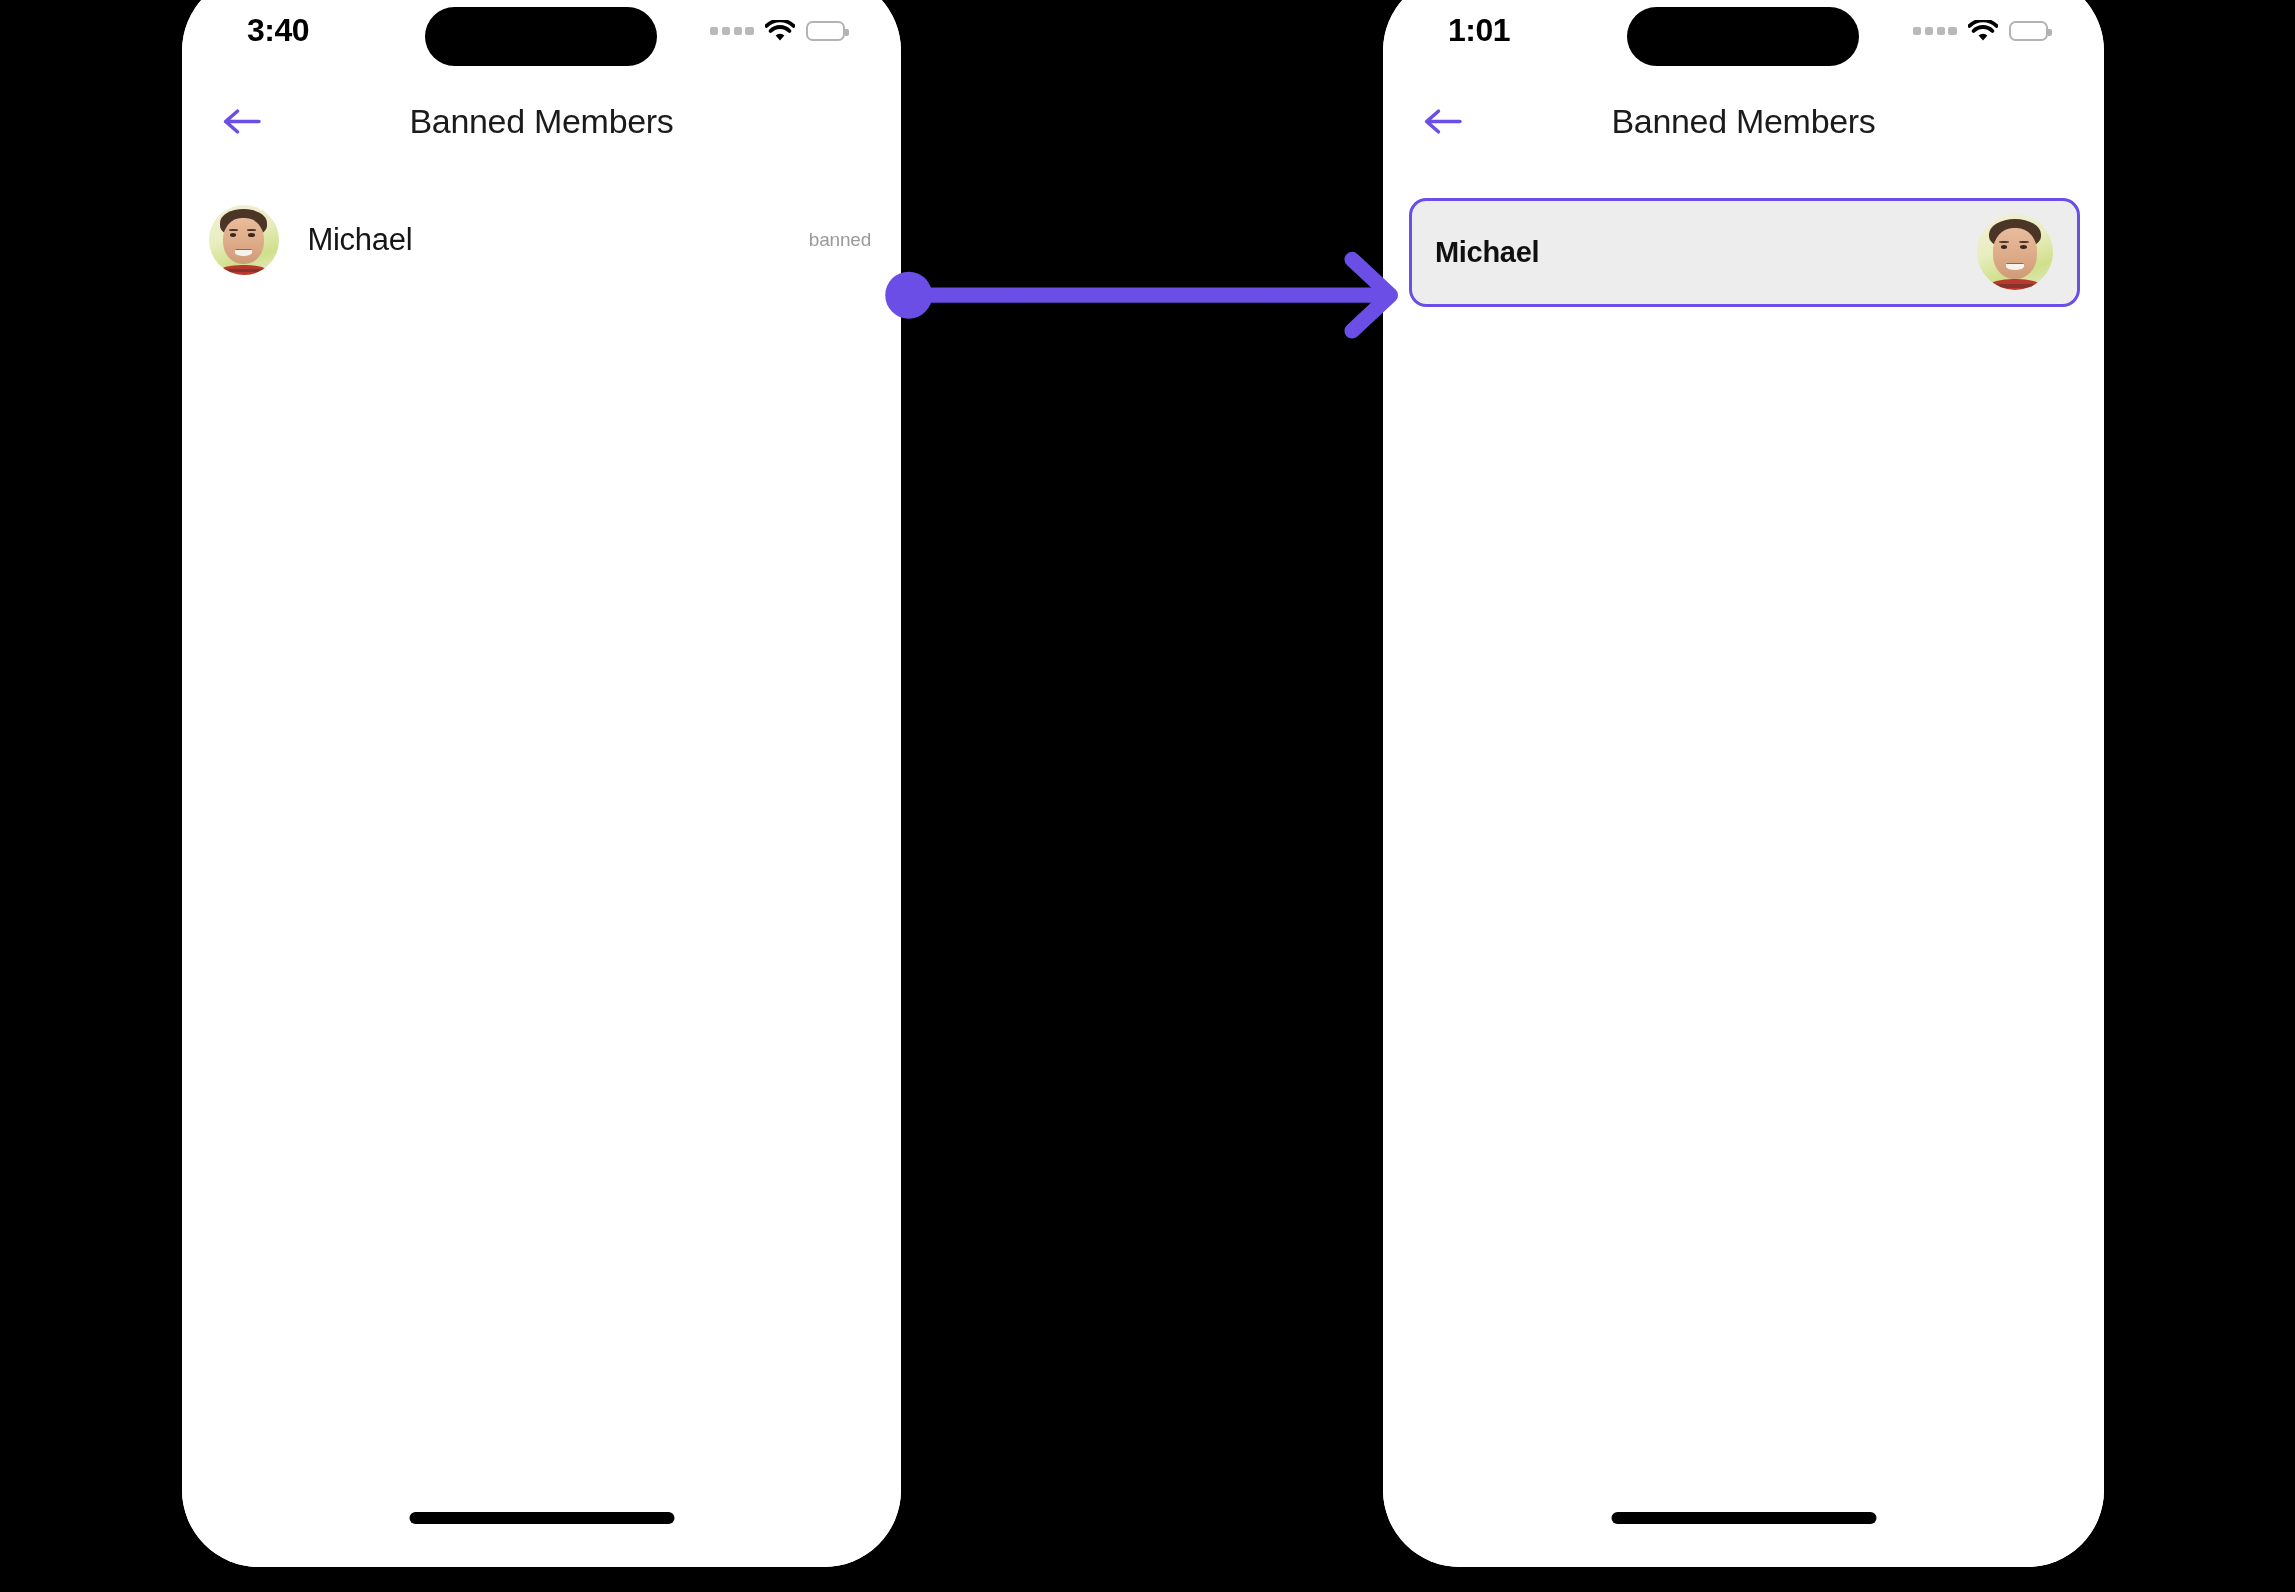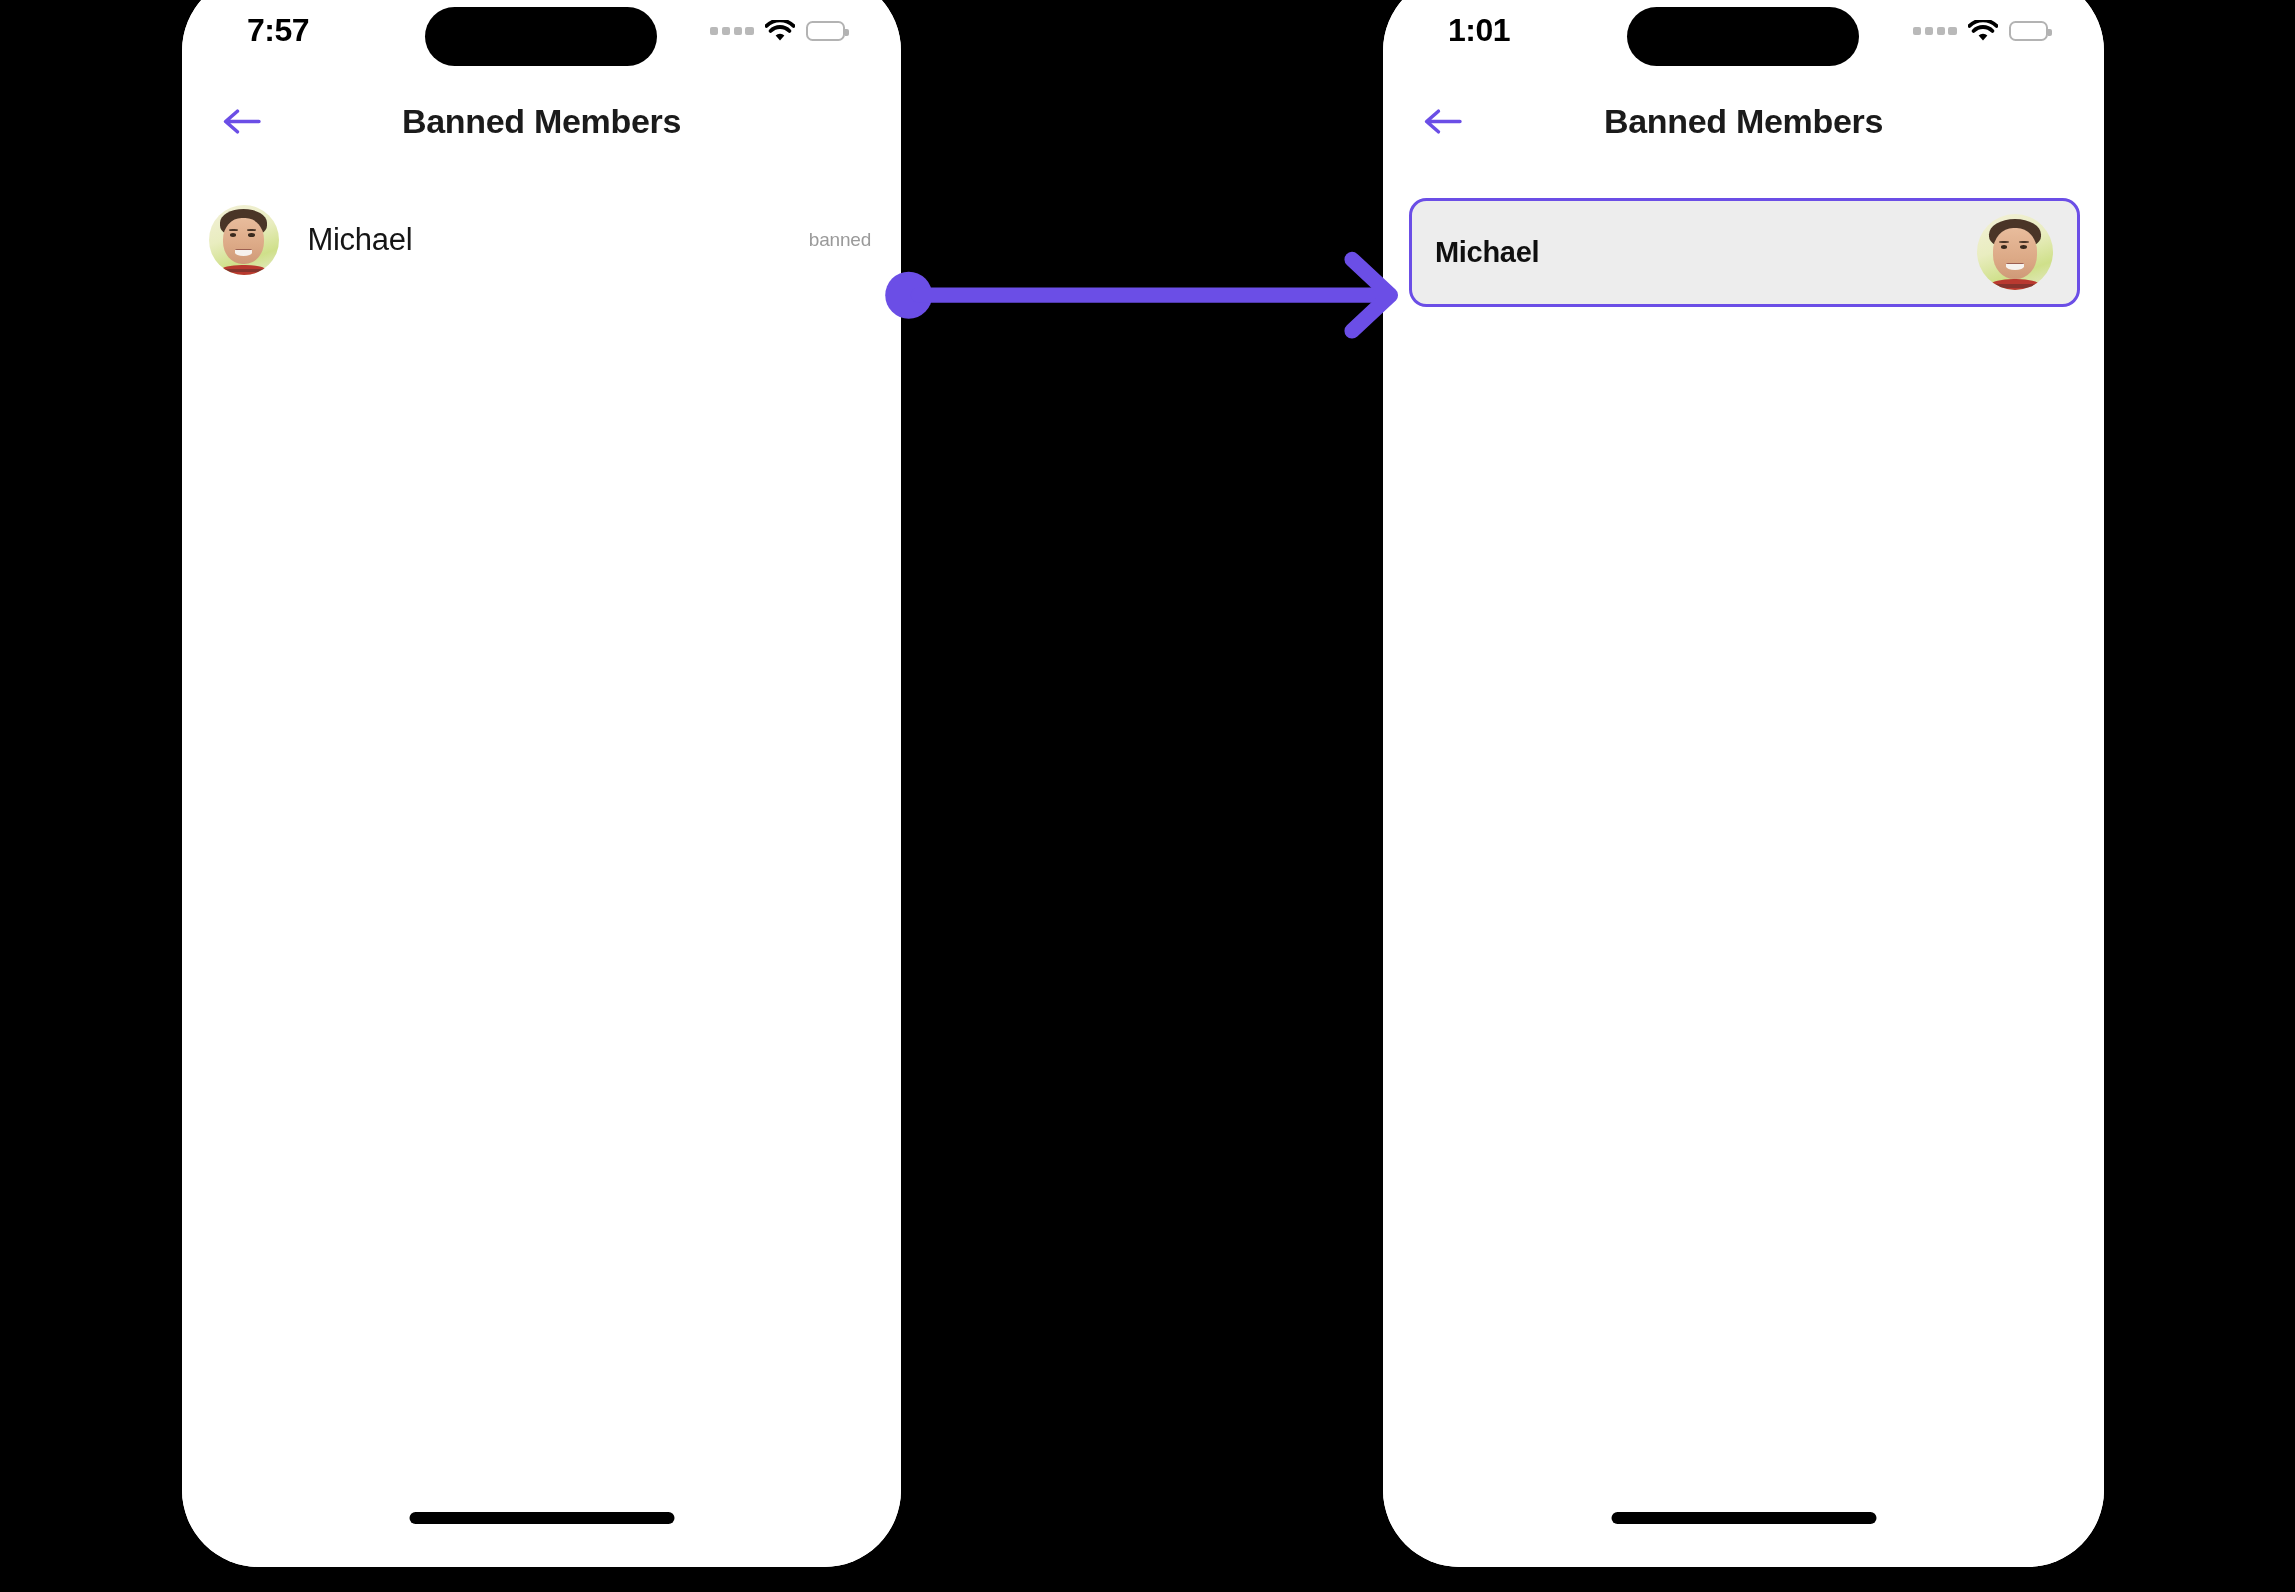--- a/index.html
+++ b/index.html
@@ -58,21 +58,21 @@
   
   .navbar{position:absolute;left:0;right:0;top:117px;height:61px;}
   .back-btn{
     position:absolute;left:31px;top:8.2px;width:56px;height:46px;
     display:flex;align-items:center;justify-content:center;cursor:pointer;
   }
   .back-btn svg{width:41px;height:31px;display:block;}
   .nav-title{
     position:absolute;left:0;right:0;top:9.2px;
     text-align:center;font-size:34px;color:#1b1b1b;line-height:43px;
-    font-weight:700;letter-spacing:-0.3px;
+    font-weight:400;letter-spacing:-0.3px;
   }
 
   
   .avatar{
     position:relative;border-radius:50%;overflow:hidden;flex:none;
     background:linear-gradient(160deg,#f3f0d8 0%,#e9edc0 42%,#cfe08a 72%,#e8ebcf 100%);
   }
   .av-hair{
     position:absolute;left:16%;top:6%;width:68%;height:40%;
     background:#4a3527;border-radius:50% 50% 42% 42%;
@@ -136,21 +136,21 @@
   
   #connector{position:absolute;left:0;top:0;width:2295px;height:1593px;pointer-events:none;}
 </style>
 </head>
 <body>
 
 <div class="phone" id="phone-left">
   <div class="screen">
 
     <div class="statusbar">
-      <div class="sb-time">7:57</div>
+      <div class="sb-time">3:40</div>
       <div class="island"></div>
       <div class="sb-right">
         <span class="sig">
           <i></i>
             <i></i>
             <i></i>
             <i></i>
         </span>
         <svg class="wifi" viewBox="0 0 58 44">
           <path d="M29 40 L20.5 30.5 a12 12 0 0 1 17 0 Z" fill="#000"></path>

